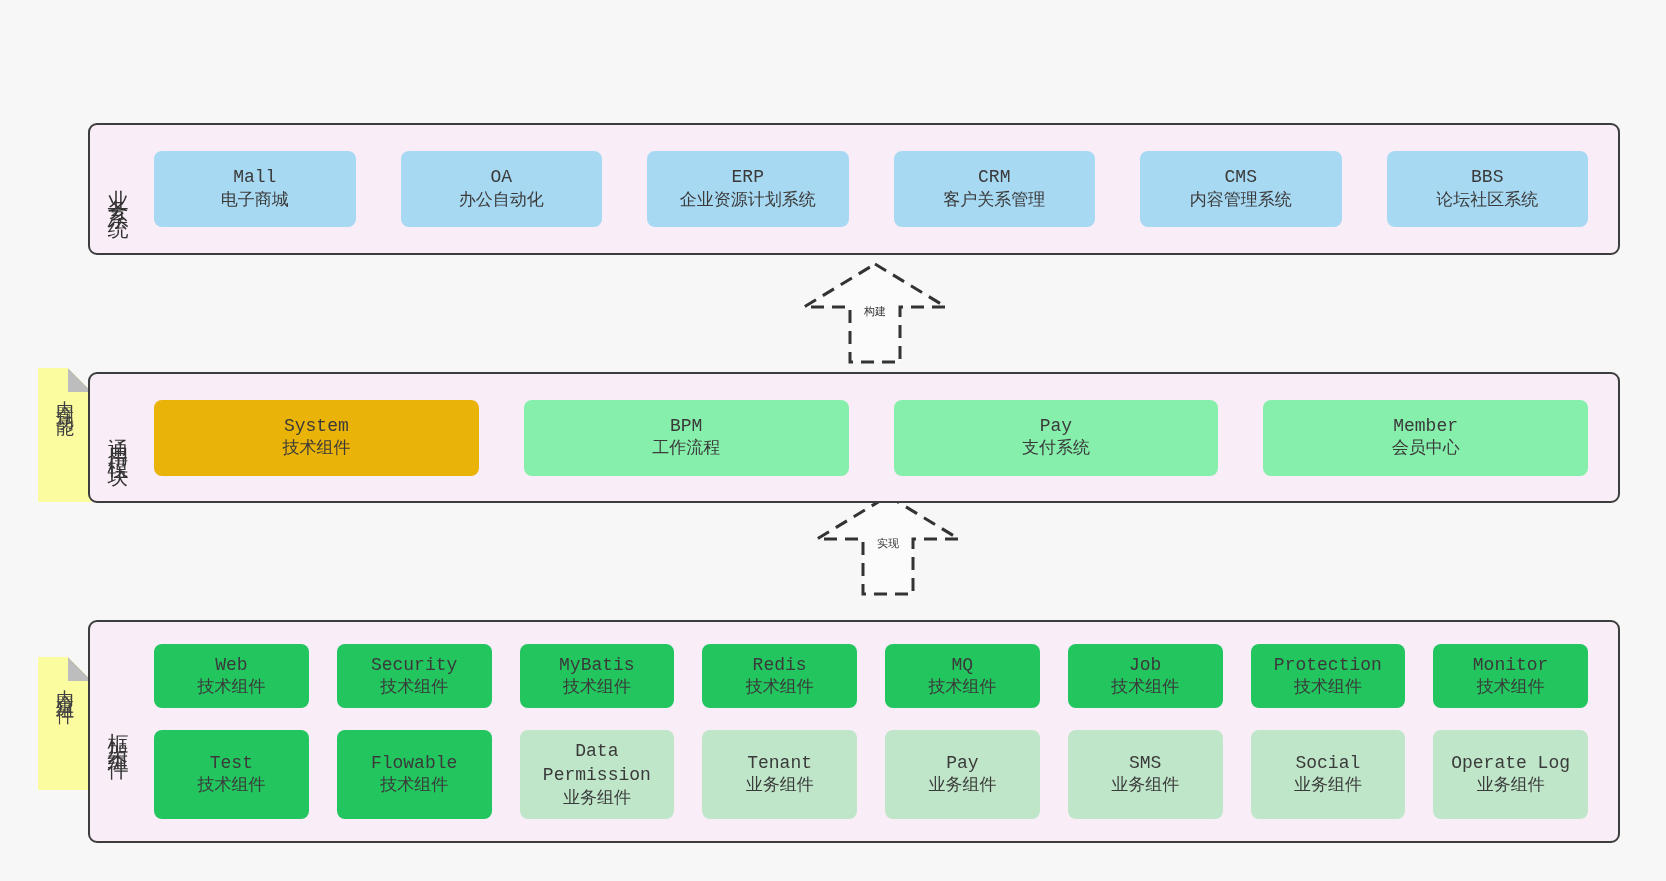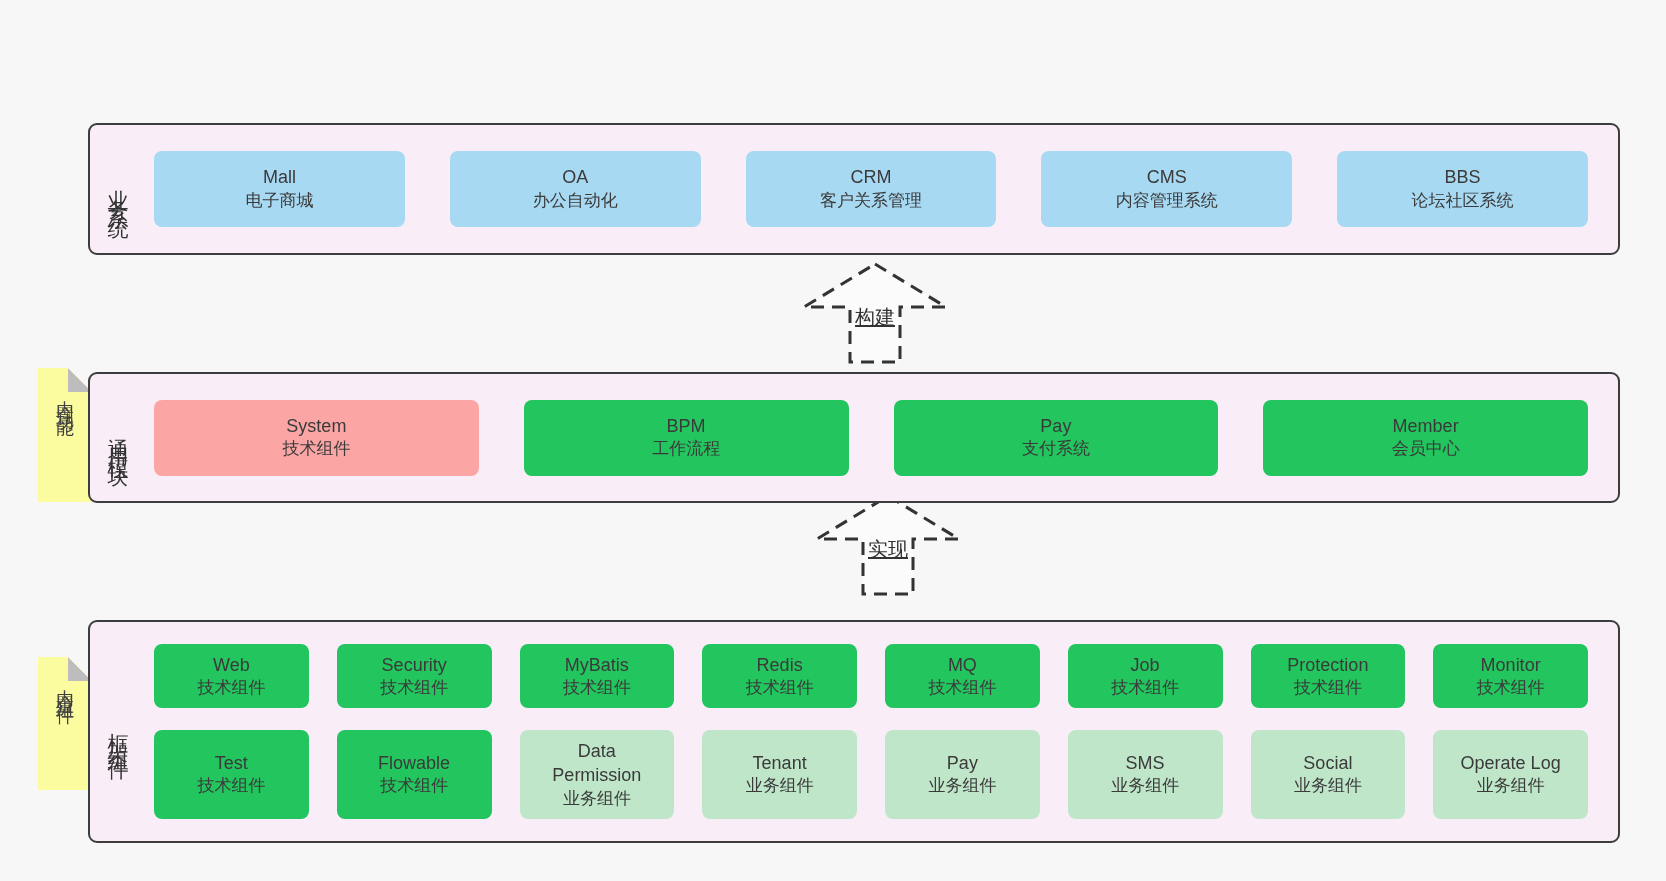--- a/index.html
+++ b/index.html
@@ -46,26 +46,27 @@
     gap:22px 28px;
     padding:22px 30px 22px 8px;
   }
 
   
   .box {
     border-radius:8px;
     display:flex; flex-direction:column; justify-content:center;
     text-align:center; padding:0 16px; box-sizing:border-box;
     line-height:1.35;
+    font-family:Liberation Mono, monospace;
   }
   .box .title { font-size:18px; }
   .box .sub   { font-size:17px; }
   .box[data-variant="blue"]       { background:#a8d9f2; }
-  .box[data-variant="red"]        { background:#fca5a5; }
-  .box[data-variant="pink"]       { background:#22c55e; }
+  .box[data-variant="red"]        { background:#eab308; }
+  .box[data-variant="pink"]       { background:#86efac; }
   .box[data-variant="green"]      { background:#22c55e; }
   .box[data-variant="lightgreen"] { background:#bfe6c9; }
 
   
   .note {
     position:absolute; left:38px; width:54px;
     background:#fbfb9f;
     clip-path:polygon(0 0, calc(100% - 24px) 0, 100% 24px, 100% 100%, 0 100%);
     z-index:1;
     display:flex; justify-content:center;
@@ -84,21 +85,21 @@
   }
 
   
   .arrow { position:absolute; width:150px; height:106px; z-index:1; }
   .arrow-1 { left:800px; top:260px; }
   .arrow-2 { left:813px; top:492px; }
   .arrow svg { position:absolute; inset:0; }
   .arrow .arrow-label {
     position:absolute; left:50%; top:44px; transform:translateX(-50%);
     background:#fbfbfb; padding:0 3px;
-    font-size:20px; color:#333; white-space:nowrap;text-decoration:underline;
+    font-size:11px; color:#333; white-space:nowrap;
   }
 </style>
 </head>
 <body>
 
 <div>
 
   <div class="note note-middle">
     <span class="fold"></span>
     <span class="note-text">内置功能</span>
@@ -111,20 +112,24 @@
   <div class="layer layer-top">
     <div class="layer-label">业务系统</div>
     <div class="row-boxes">
       <div class="box" data-variant="blue">
         <span class="title">Mall</span>
         <span class="sub">电子商城</span>
       </div>
       <div class="box" data-variant="blue">
         <span class="title">OA</span>
         <span class="sub">办公自动化</span>
+      </div>
+      <div class="box" data-variant="blue">
+        <span class="title">ERP</span>
+        <span class="sub">企业资源计划系统</span>
       </div>
       <div class="box" data-variant="blue">
         <span class="title">CRM</span>
         <span class="sub">客户关系管理</span>
       </div>
       <div class="box" data-variant="blue">
         <span class="title">CMS</span>
         <span class="sub">内容管理系统</span>
       </div>
       <div class="box" data-variant="blue">

